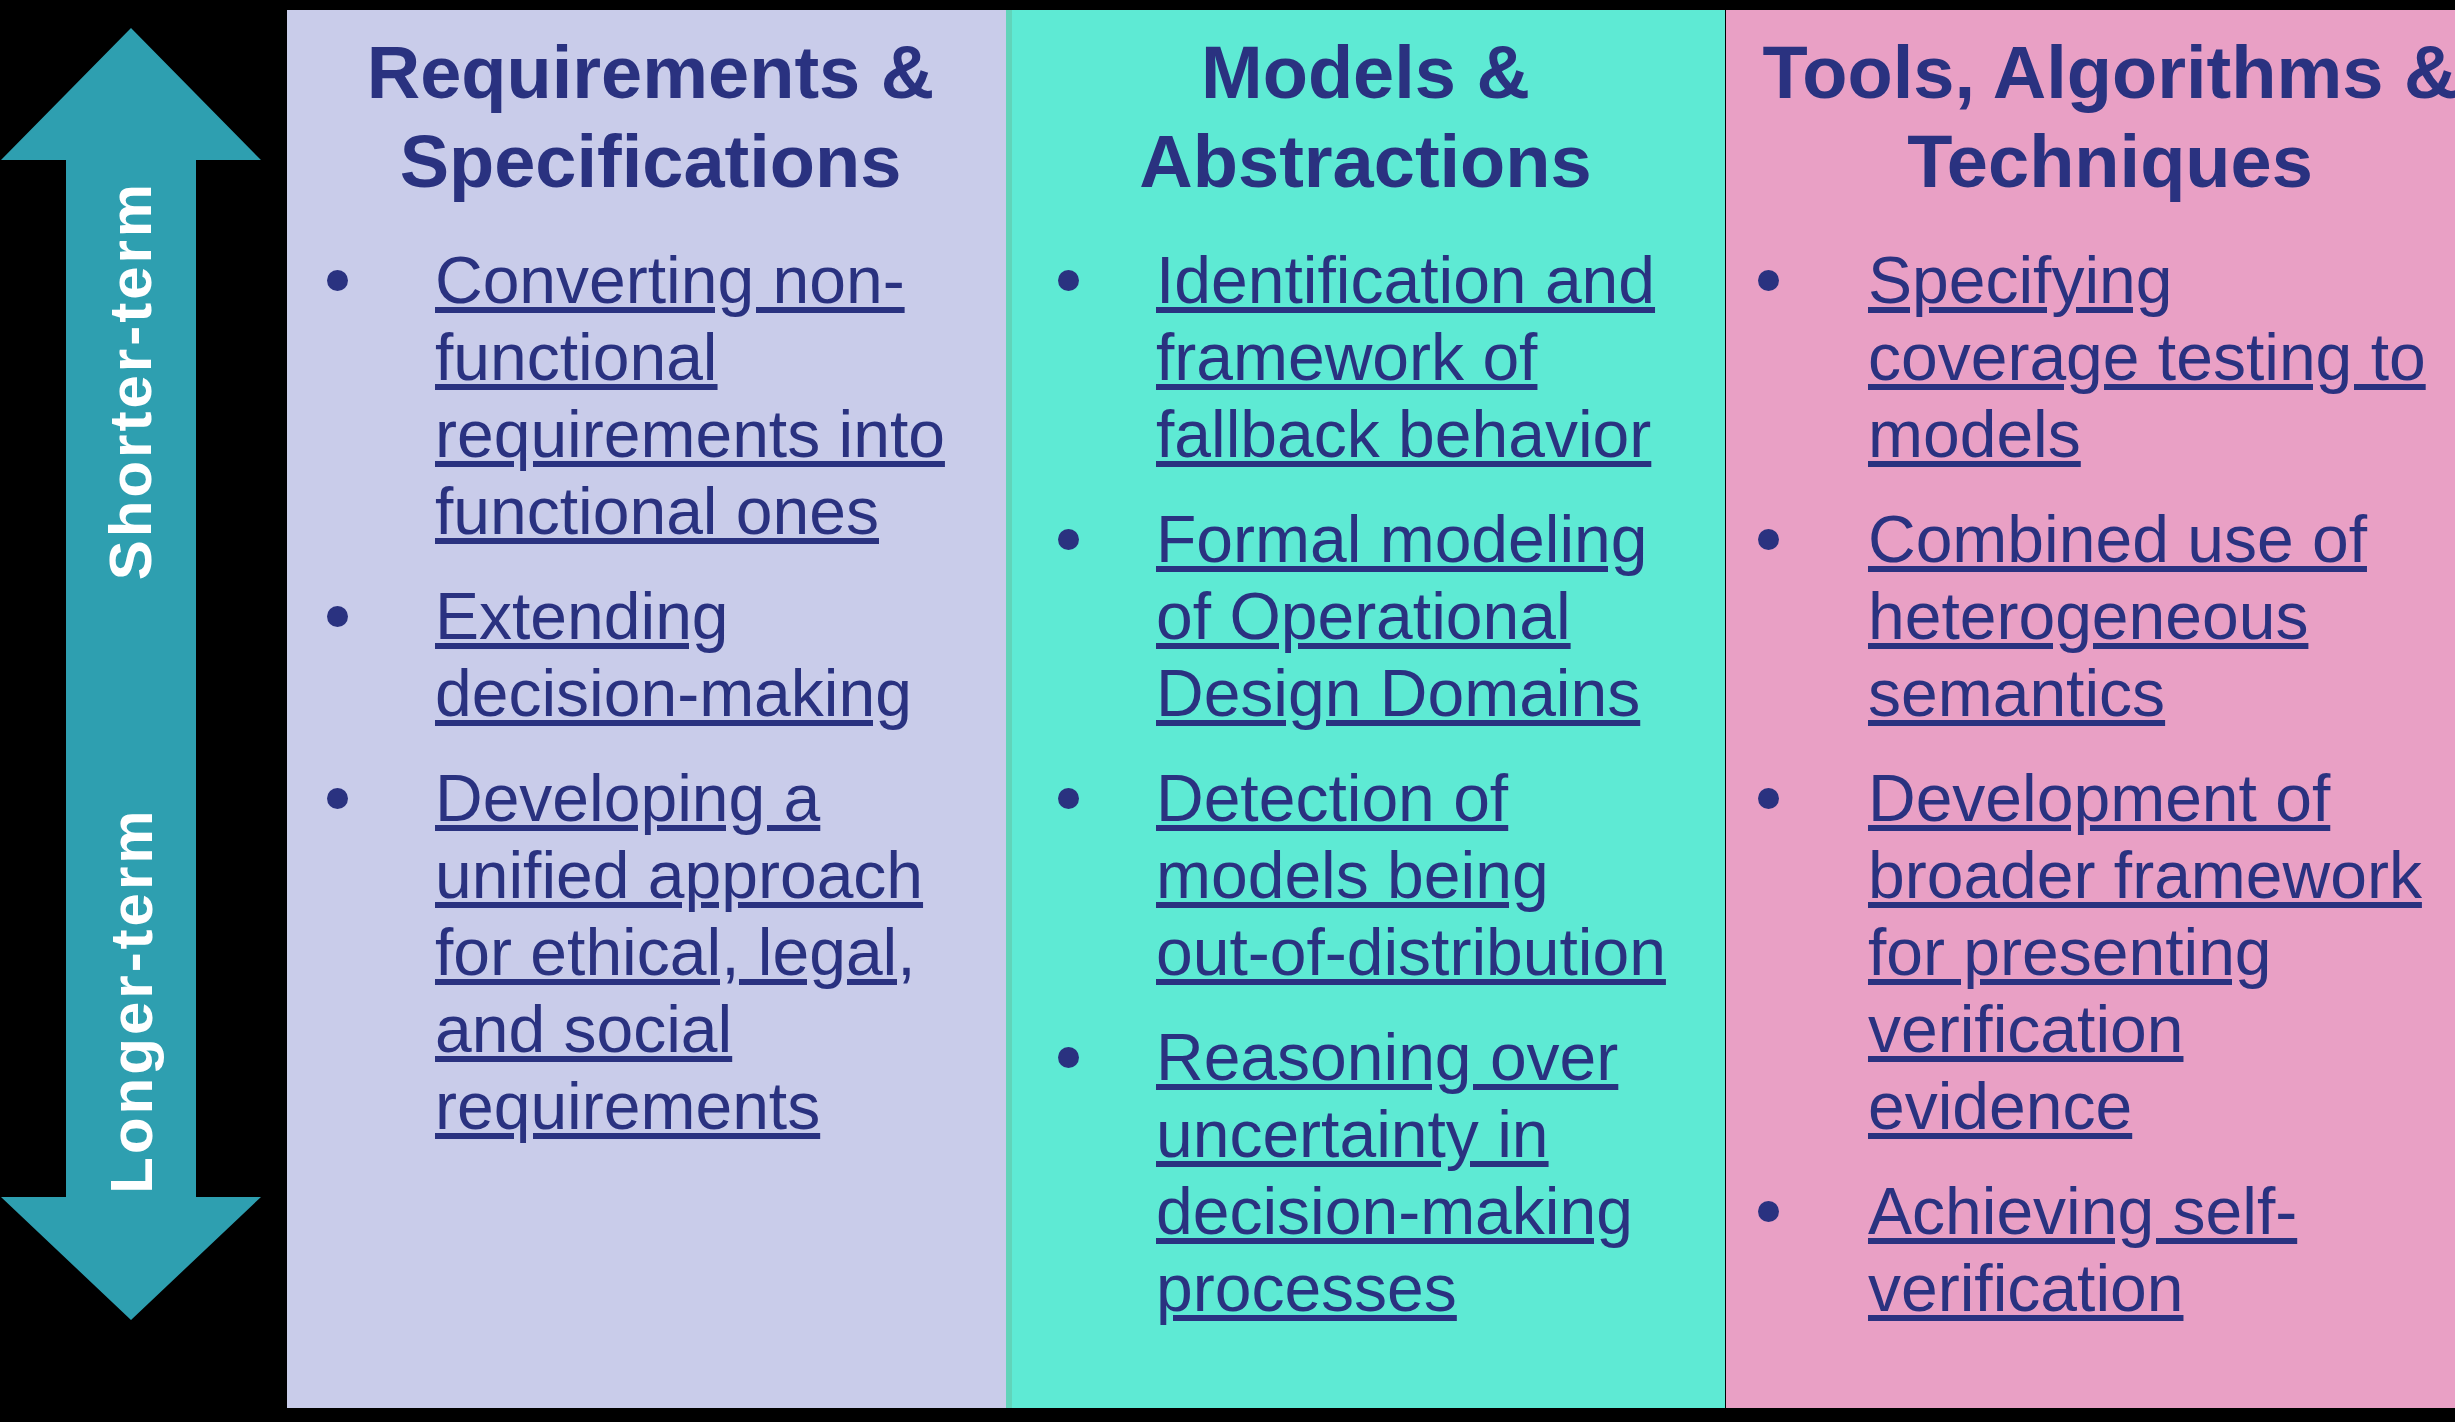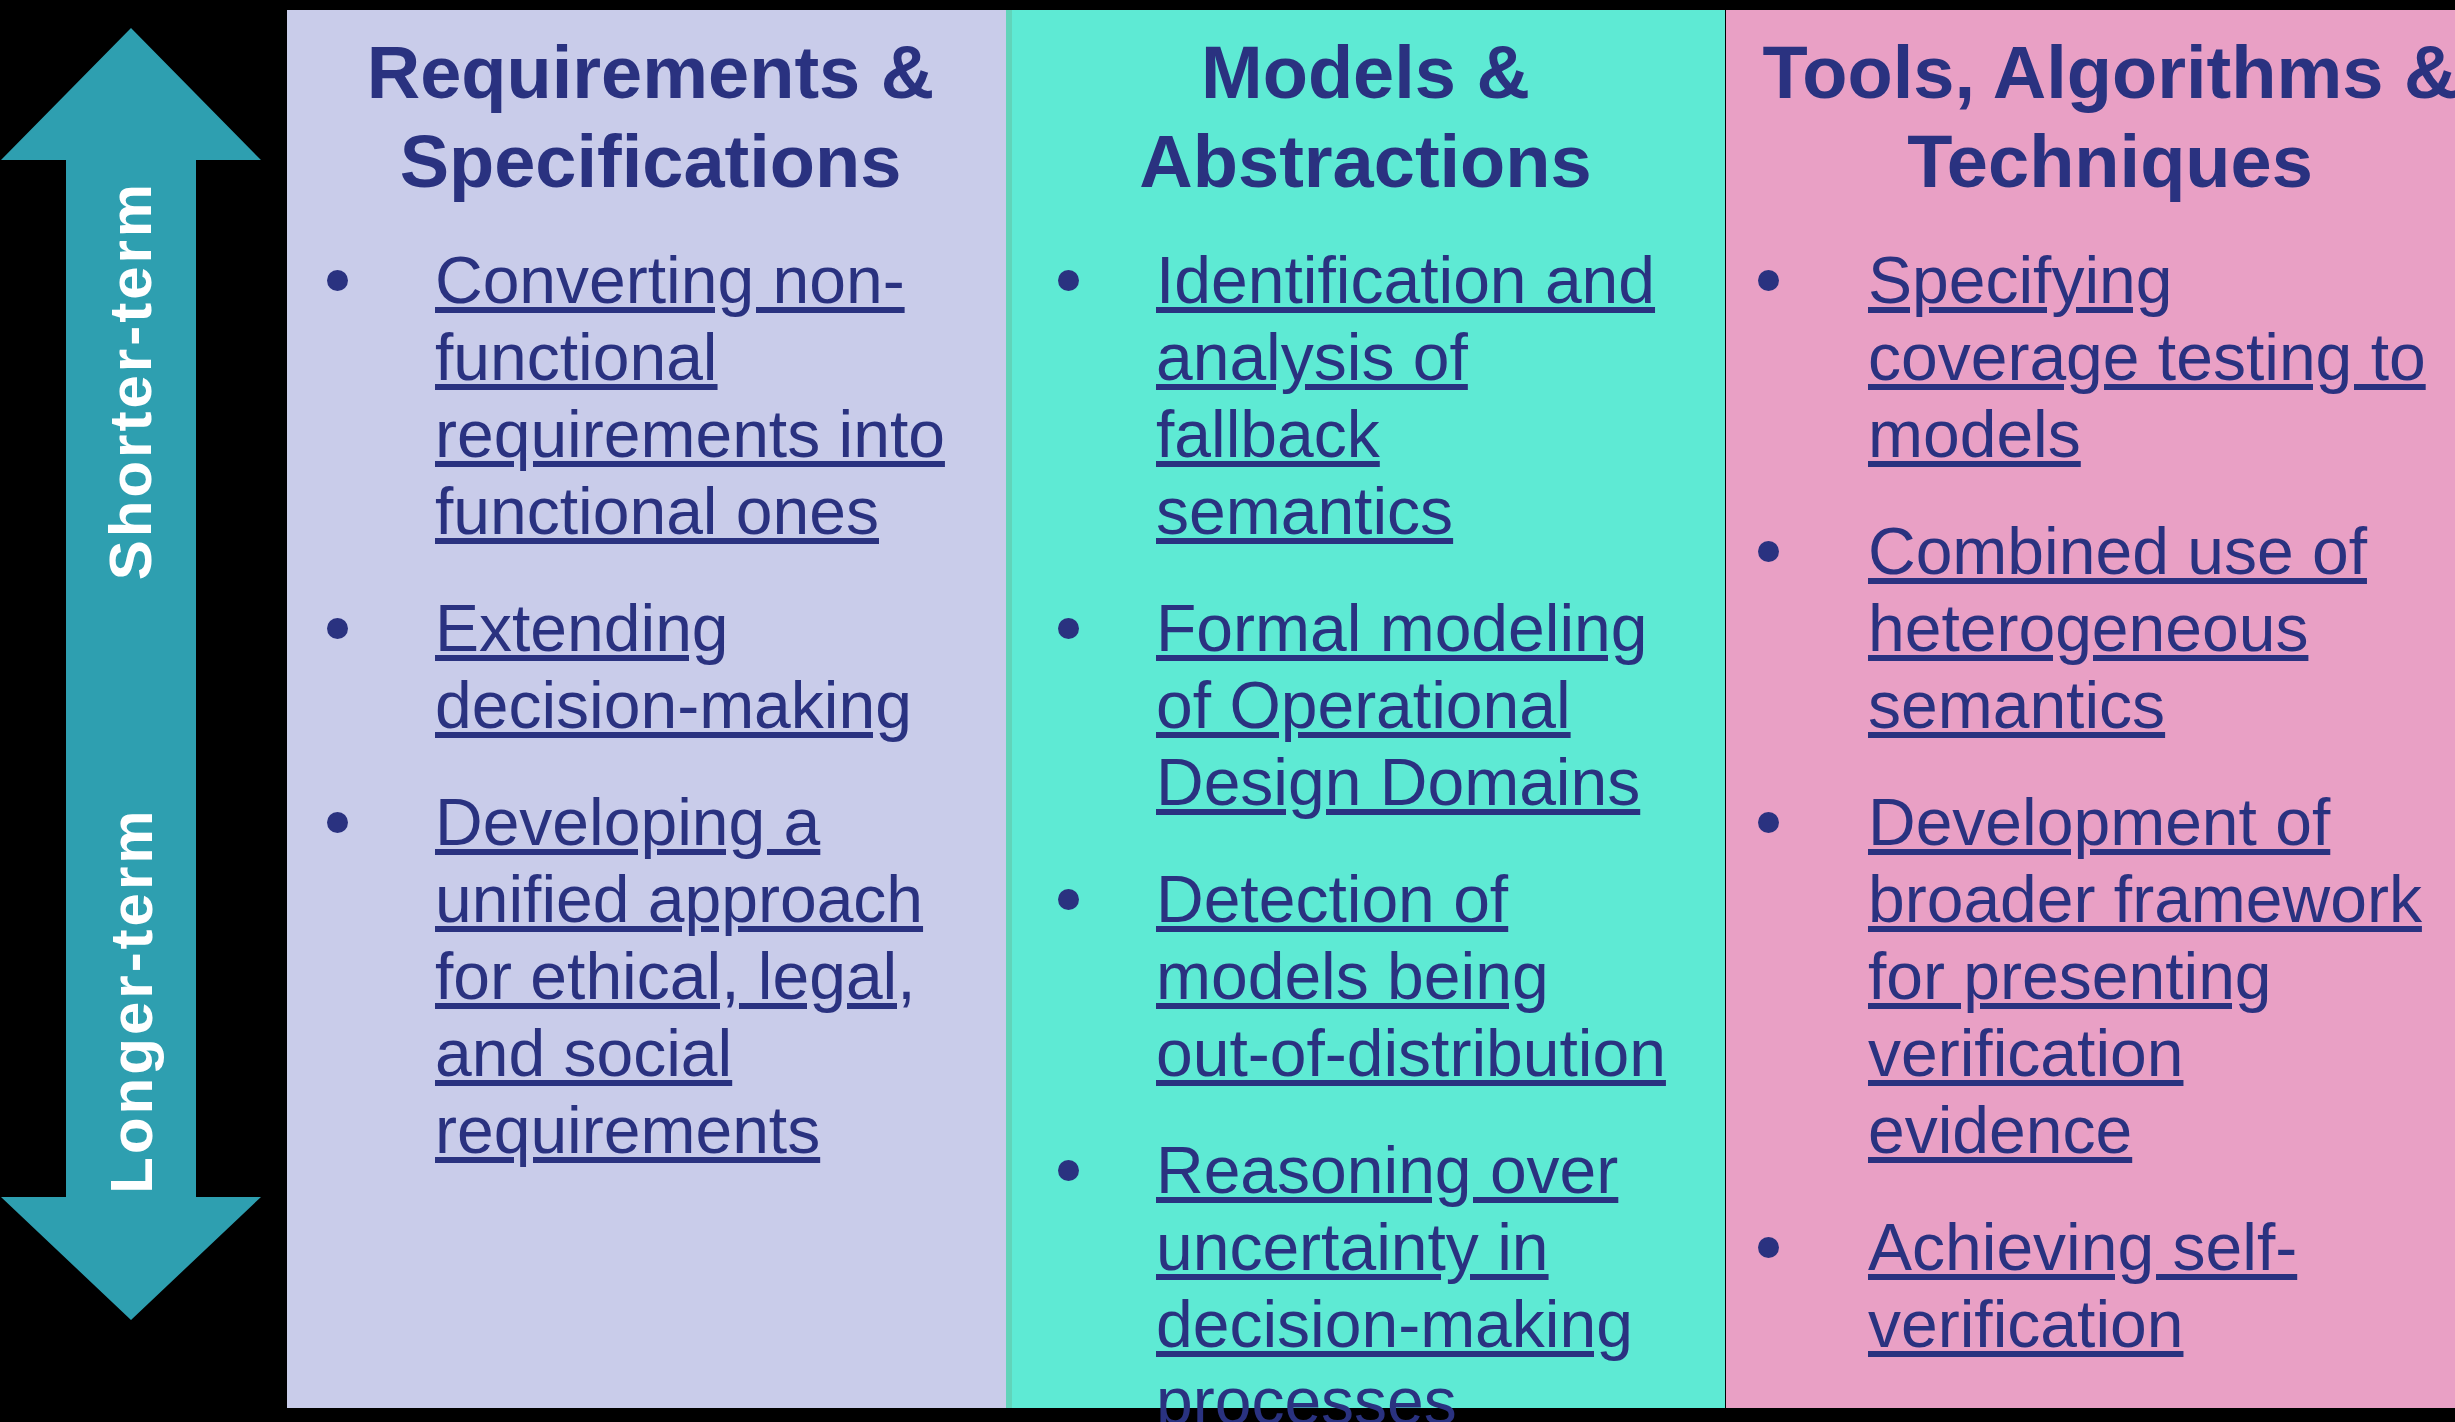--- a/index.html
+++ b/index.html
@@ -65,21 +65,21 @@
     list-style: none;
     margin: 36px 0 0 0;
     font-size: 66px;
     line-height: 77px;
   }
   #col-requirements .col-list { padding: 0 59px 0 140px; --dotleft: 32px; }
   #col-models       .col-list { padding: 0 54px 0 150px; --dotleft: 52px; }
   #col-tools        .col-list { padding: 0 37px 0 142px; --dotleft: 32px; }
 
   .col-list li { position: relative; text-decoration: underline; }
-  .col-list li + li { margin-top: 40px; }
+  .col-list li + li { margin-top: 28px; }
   .col-list li::before {
     content: "";
     position: absolute;
     top: 28px;
     left: calc(var(--dotleft) - 100%* 0 - 1px);
     width: 21px; height: 21px;
     border-radius: 50%;
     background: currentColor;
   }
   
@@ -109,21 +109,21 @@
     <ul class="col-list" style="color: rgb(42, 50, 128);">
       <li>Converting non-functional requirements into functional ones</li>
       <li>Extending decision-making</li>
       <li>Developing a unified approach for ethical, legal, and social requirements</li>
     </ul>
   </div>
 
   <div class="col" id="col-models" style="background: #5eead4;">
     <h2 style="color: rgb(42, 50, 128);">Models &amp; Abstractions</h2>
     <ul class="col-list" style="color: rgb(42, 50, 128);">
-      <li>Identification and analysis of fallback semantics</li>
+      <li>Identification and framework of fallback behavior</li>
       <li>Formal modeling of Operational Design Domains</li>
       <li>Detection of models being out-of-distribution</li>
       <li>Reasoning over uncertainty in decision-making processes</li>
     </ul>
   </div>
 
   <div class="col" id="col-tools" style="background: rgb(233, 160, 197);">
     <h2 style="color: rgb(42, 50, 128);">Tools, Algorithms &amp; Techniques</h2>
     <ul class="col-list" style="color: rgb(42, 50, 128);">
       <li>Specifying coverage testing to models</li>

